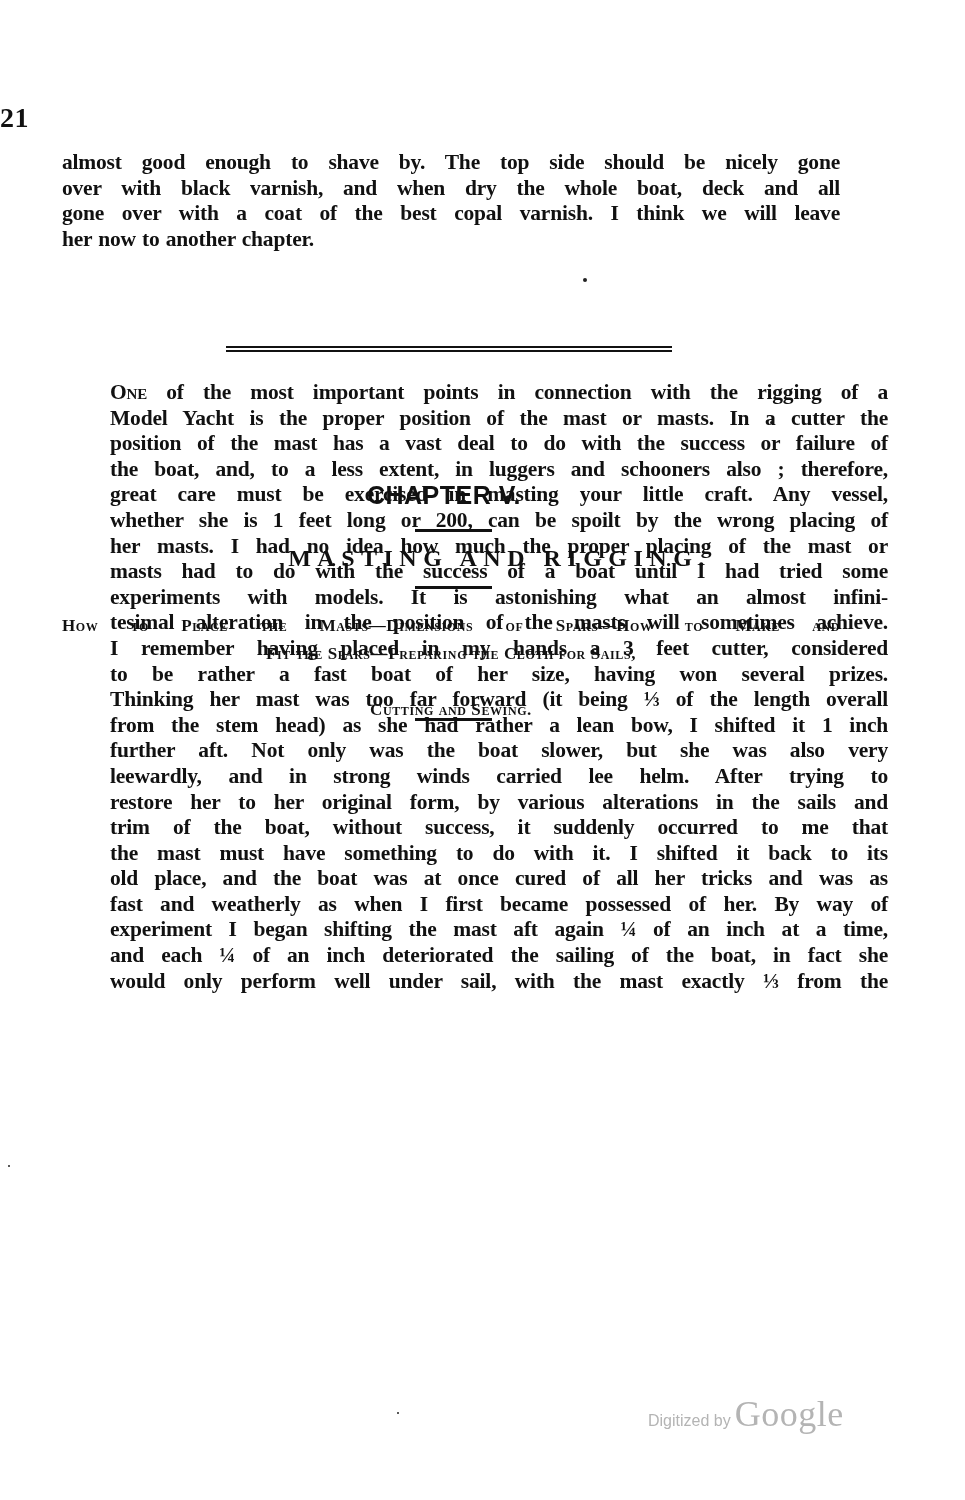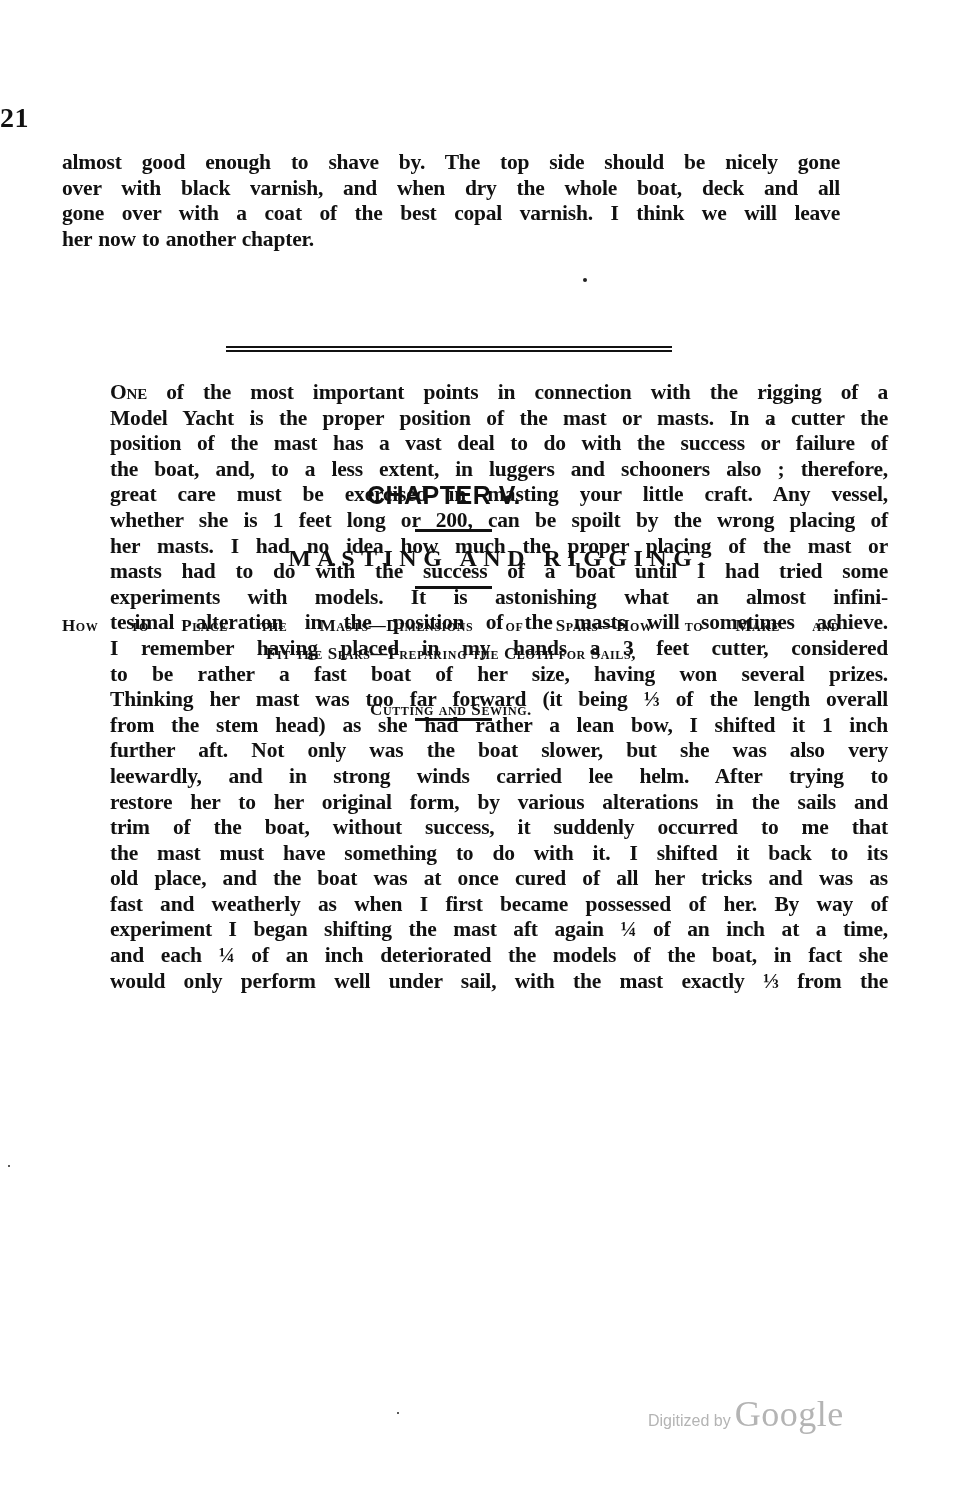--- a/index.html
+++ b/index.html
@@ -107,21 +107,21 @@
   <div class="line" data-name="text-line">Thinking her mast was too far forward (it being ⅓ of the length overall</div>
   <div class="line" data-name="text-line">from the stem head) as she had rather a lean bow, I shifted it 1 inch</div>
   <div class="line" data-name="text-line">further aft.  Not only was the boat slower, but she was also very</div>
   <div class="line" data-name="text-line">leewardly, and in strong winds carried lee helm.  After trying to</div>
   <div class="line" data-name="text-line">restore her to her original form, by various alterations in the sails and</div>
   <div class="line" data-name="text-line">trim of the boat, without success, it suddenly occurred to me that</div>
   <div class="line" data-name="text-line">the mast must have something to do with it.  I shifted it back to its</div>
   <div class="line" data-name="text-line">old place, and the boat was at once cured of all her tricks and was as</div>
   <div class="line" data-name="text-line">fast and weatherly as when I first became possessed of her.  By way of</div>
   <div class="line" data-name="text-line">experiment I began shifting the mast aft again ¼ of an inch at a time,</div>
-  <div class="line" data-name="text-line">and each ¼ of an inch deteriorated the models of the boat, in fact she</div>
+  <div class="line" data-name="text-line">and each ¼ of an inch deteriorated the sailing of the boat, in fact she</div>
   <div class="line" data-name="text-line">would only perform well under sail, with the mast exactly ⅓ from the</div>
 </div>
 
 <span class="dot" data-name="speck-mark" style="left:397px; top:1412px; width:2px; height:2px;"></span>
 <span class="dot" data-name="speck-mark" style="left:8px; top:1165px; width:2px; height:2px;"></span>
 
 <div class="watermark" data-name="digitized-by-google-watermark">
   <span class="small" data-name="watermark-prefix">Digitized by</span>
   <span class="big" data-name="google-logo-text">Google</span>
 </div>

